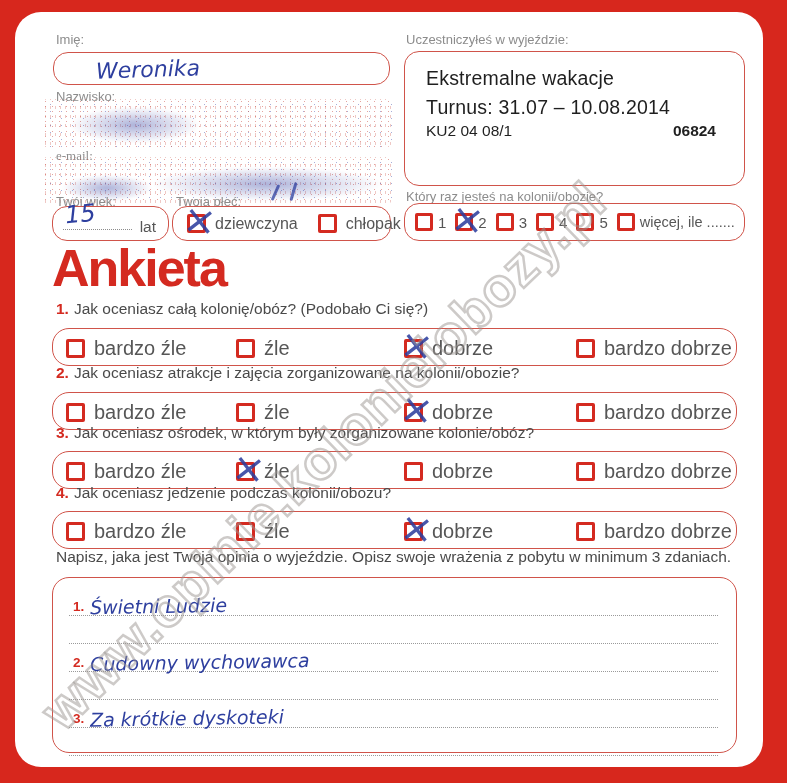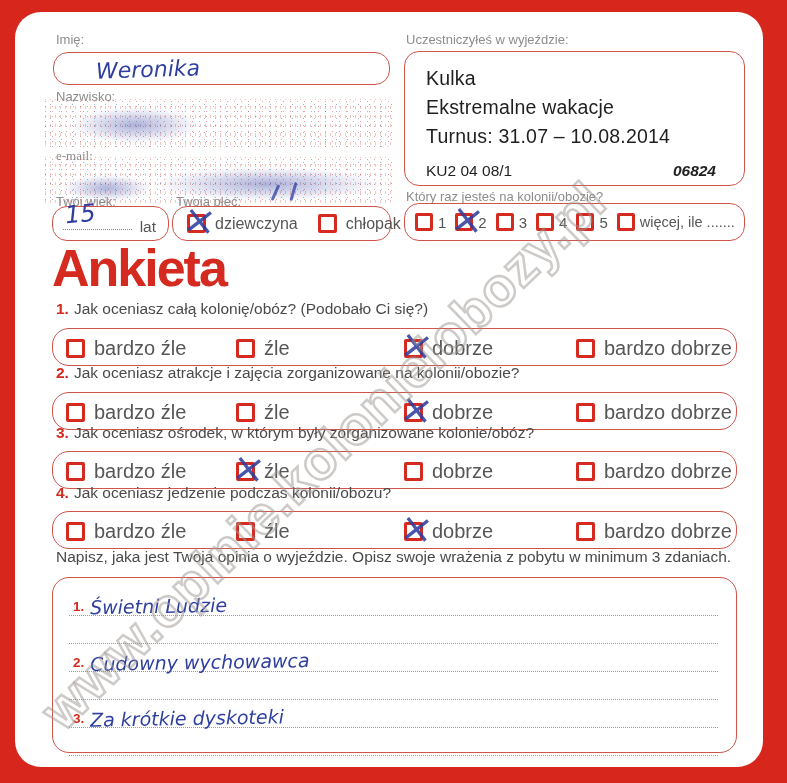--- a/index.html
+++ b/index.html
@@ -28,22 +28,22 @@
       radial-gradient(rgba(201,74,63,0.3) 0.8px, transparent 0.9px),
       radial-gradient(rgba(62,76,168,0.28) 0.8px, transparent 0.9px);
     background-size: 7px 5px, 11px 7px, 5px 9px, 13px 6px;
     background-position: 0 0, 3px 2px, 1px 4px, 6px 1px;
   }
   .blob { position:absolute; background:radial-gradient(closest-side, rgba(58,72,165,0.42), rgba(58,72,165,0.16) 60%, transparent); filter:blur(1px); }
 
   
   .trip-box { padding:12px 28px 0 21px; }
   .trip-line { font-size:19.5px; color:#1f1f1f; line-height:29px; letter-spacing:0.2px; }
-  .trip-code-row { display:flex; justify-content:space-between; margin-top:11px; font-size:15.5px; color:#1f1f1f; }
-  .trip-serial { font-weight:bold;font-style:italic; }
+  .trip-code-row { display:flex; justify-content:space-between; font-size:15.5px; color:#1f1f1f; }
+  .trip-serial { font-weight:bold; }
 
   
   .cb {
     display:inline-block; width:19px; height:19px; box-sizing:border-box;
     border:3px solid #d42a20; border-radius:2px; background:#fff;
     position:relative; flex:none;
   }
   .cb.checked::after {
     content:"×"; position:absolute; left:-7px; top:-17px;
     font-size:40px; line-height:1; color:#2e3f9f; opacity:0.88;
@@ -119,21 +119,20 @@
     </div>
 
     <span class="lbl" style="left:56px; top:148px;font-family:Liberation Serif, serif;">e-mail:</span>
     <div class="redacted" style="left:42px; top:157px; width:350px; height:47px;">
       <span class="blob" style="left:110px; top:10px; width:230px; height:34px;"></span>
       <span class="blob" style="left:20px; top:18px; width:90px; height:26px;"></span>
     </div>
 
     <span class="lbl" style="left:406px; top:32px;">Uczestniczyłeś w wyjeździe:</span>
     <div class="rbox trip-box" style="left:404px; top:51px; width:341px; height:135px;">
-      <div class="trip-line">Kulka</div>
       <div class="trip-line">Ekstremalne wakacje</div>
       <div class="trip-line">Turnus:  31.07 – 10.08.2014</div>
       <div class="trip-code-row">
         <span>KU2 04 08/1</span>
         <span class="trip-serial">06824</span>
       </div>
     </div>
 
     <span class="lbl" style="left:56px; top:194px;">Twój wiek:</span>
     <div class="rbox wiek-box" style="left:52px; top:206px; width:117px; height:35px;">

